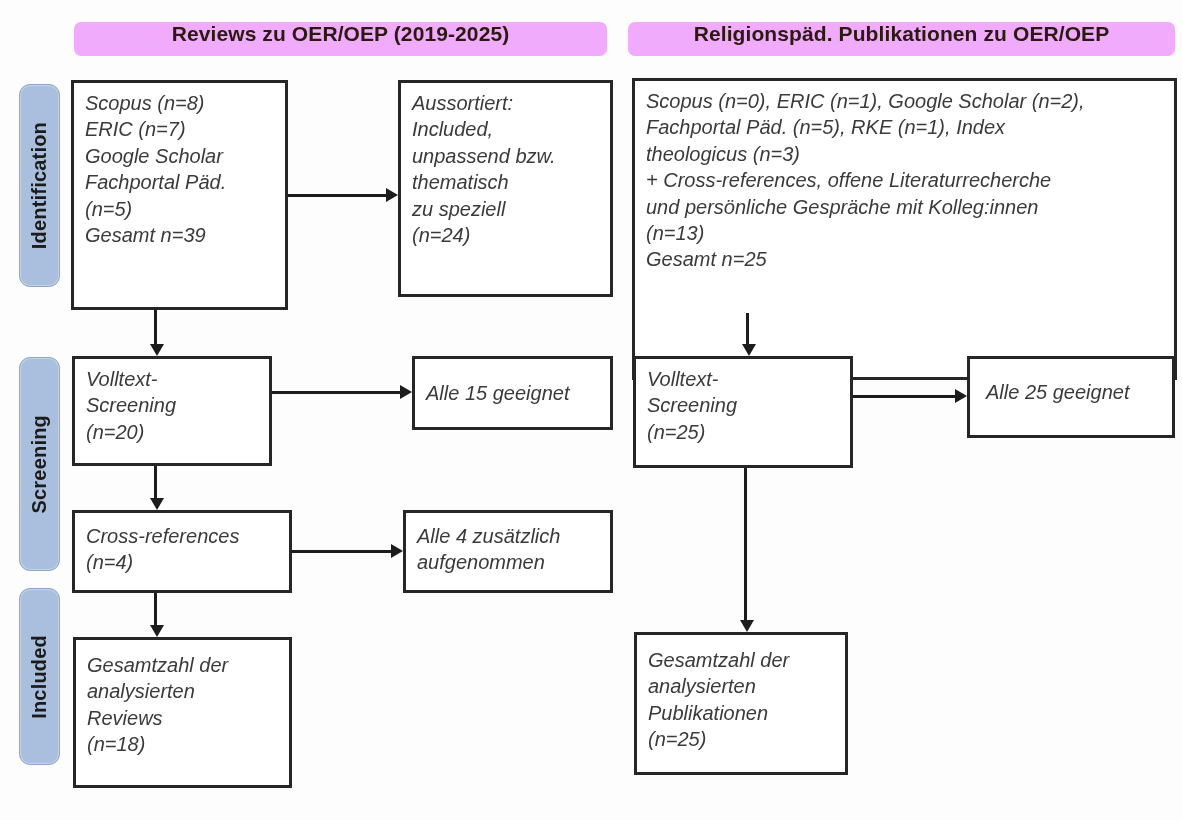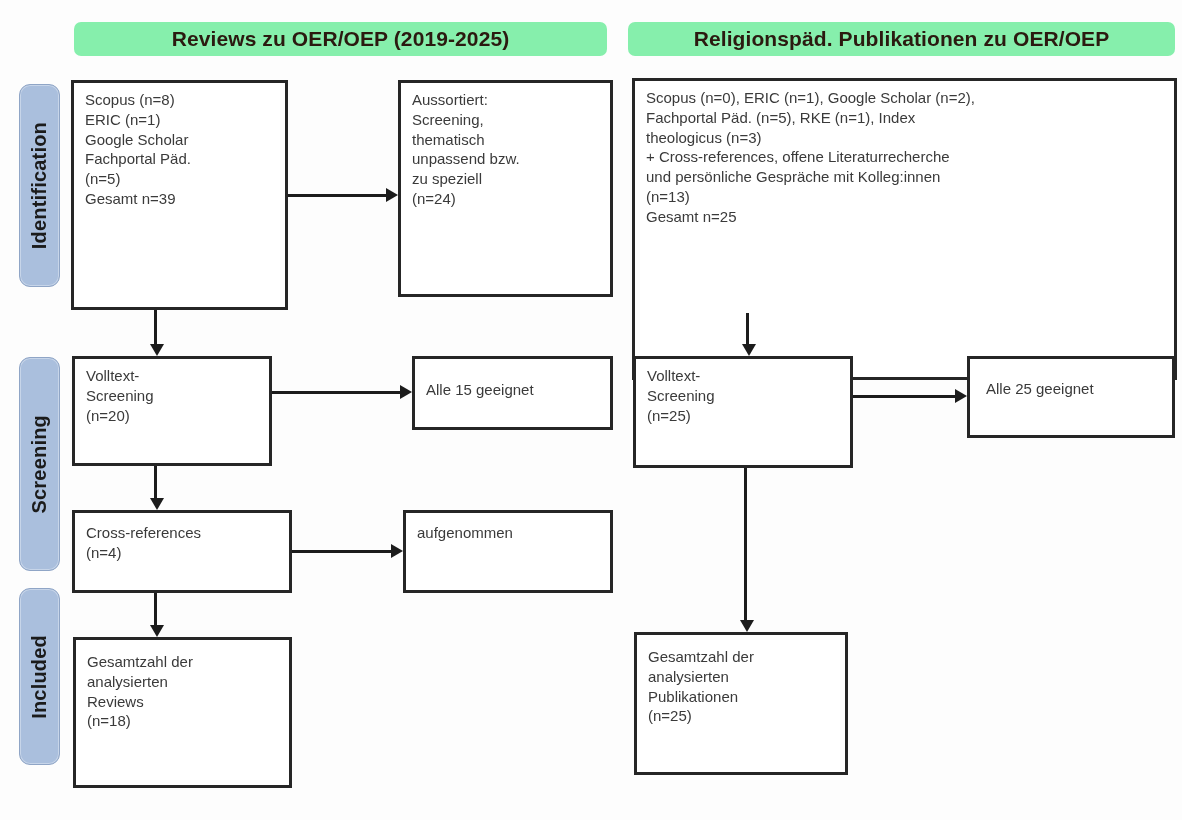--- a/index.html
+++ b/index.html
@@ -33,42 +33,42 @@
     font-weight: bold;
     font-size: 20px;
     color: #1b1b1b;
     letter-spacing: 0.2px;
     white-space: nowrap;
   }
 
   
   .col-header {
     position: absolute;
-    background: #86efac;
+    background: #f0abfc;
     border-radius: 7px;
     display: flex;
-    align-items: center;
     justify-content: center;
     color: #2b1a10;
     font-weight: bold;
     font-size: 21px;
     letter-spacing: 0.1px;
     white-space: nowrap;
   }
 
   
   .node {
     position: absolute;
     background: #ffffff;
     border: 3px solid #262626;
     box-sizing: border-box;
     padding: 7px 9px 6px 11px;
-    font-size: 15px;
+    font-size: 20px;
     line-height: 1.32;
     color: #3a3a3a;
+    font-style: italic;
   }
   .node .ln { display: block; white-space: nowrap; }
 
   
   .hline, .vline {
     position: absolute;
     background: #1c1c1c;
   }
   .hline { height: 3px; }
   .vline { width: 3px; }
@@ -104,32 +104,32 @@
 
   <div class="col-header" style="left:74px; top:22px; width:533px; height:34px;">
     <span>Reviews zu OER/OEP (2019-2025)</span>
   </div>
   <div class="col-header" style="left:628px; top:22px; width:547px; height:34px;">
     <span>Religionspäd. Publikationen zu OER/OEP</span>
   </div>
 
   <div class="node" style="left:71px; top:80px; width:217px; height:230px;">
     <span class="ln">Scopus (n=8)</span>
-    <span class="ln">ERIC (n=1)</span>
+    <span class="ln">ERIC (n=7)</span>
     <span class="ln">Google Scholar</span>
     <span class="ln">Fachportal Päd.</span>
     <span class="ln">(n=5)</span>
     <span class="ln">Gesamt n=39</span>
   </div>
 
   <div class="node" style="left:398px; top:80px; width:215px; height:217px;">
     <span class="ln">Aussortiert:</span>
-    <span class="ln">Screening,</span>
+    <span class="ln">Included,</span>
+    <span class="ln">unpassend bzw.</span>
     <span class="ln">thematisch</span>
-    <span class="ln">unpassend bzw.</span>
     <span class="ln">zu speziell</span>
     <span class="ln">(n=24)</span>
   </div>
 
   <div class="hline" style="left:288px; top:194px; width:98px;"></div>
   <div class="arrow-r" style="left:386px; top:188px;"></div>
 
   <div class="vline" style="left:154px; top:310px; height:34px;"></div>
   <div class="arrow-d" style="left:150px; top:344px;"></div>
 
@@ -148,20 +148,21 @@
 
   <div class="vline" style="left:154px; top:466px; height:32px;"></div>
   <div class="arrow-d" style="left:150px; top:498px;"></div>
 
   <div class="node" style="left:72px; top:510px; width:220px; height:83px; padding-top:10px;">
     <span class="ln">Cross-references</span>
     <span class="ln">(n=4)</span>
   </div>
 
   <div class="node" style="left:403px; top:510px; width:210px; height:83px; padding-top:10px;">
+    <span class="ln">Alle 4 zusätzlich</span>
     <span class="ln">aufgenommen</span>
   </div>
 
   <div class="hline" style="left:292px; top:550px; width:99px;"></div>
   <div class="arrow-r" style="left:391px; top:544px;"></div>
 
   <div class="vline" style="left:154px; top:593px; height:32px;"></div>
   <div class="arrow-d" style="left:150px; top:625px;"></div>
 
   <div class="node" style="left:73px; top:637px; width:219px; height:151px; padding-top:12px;">

